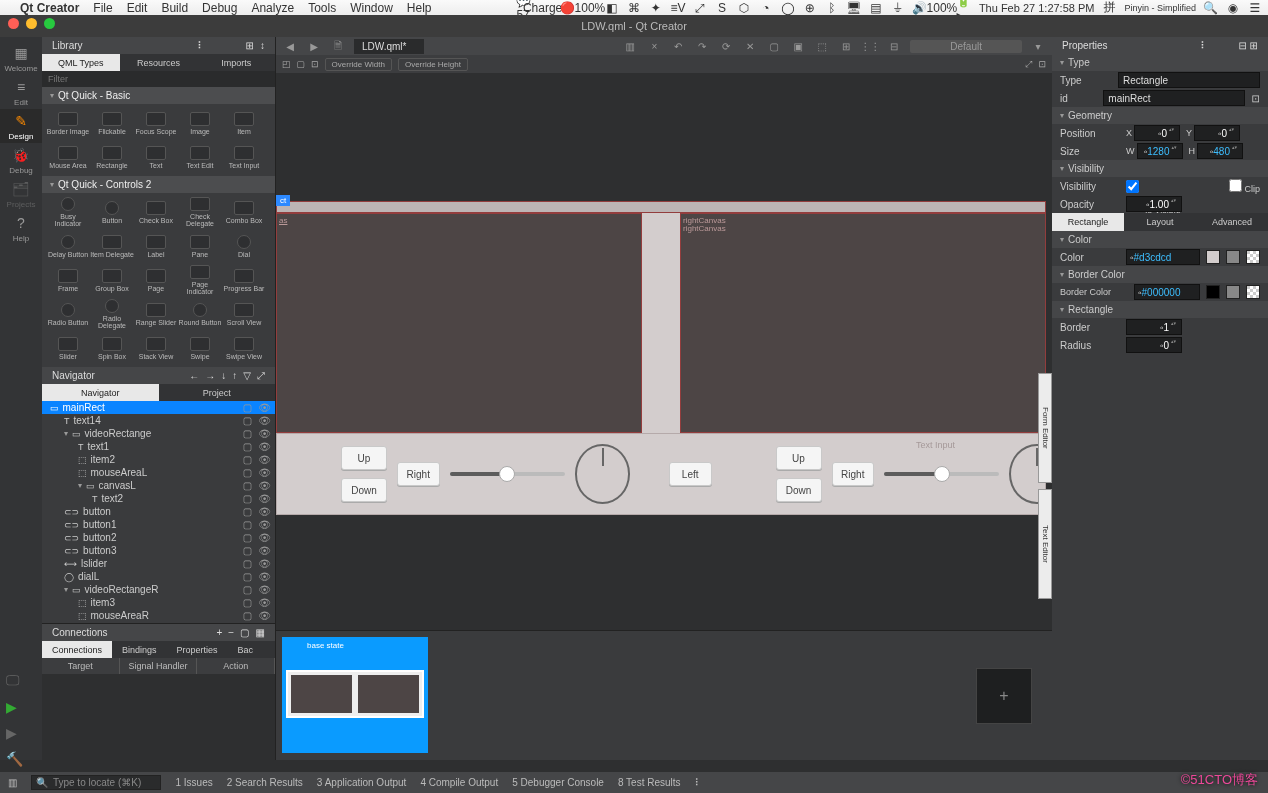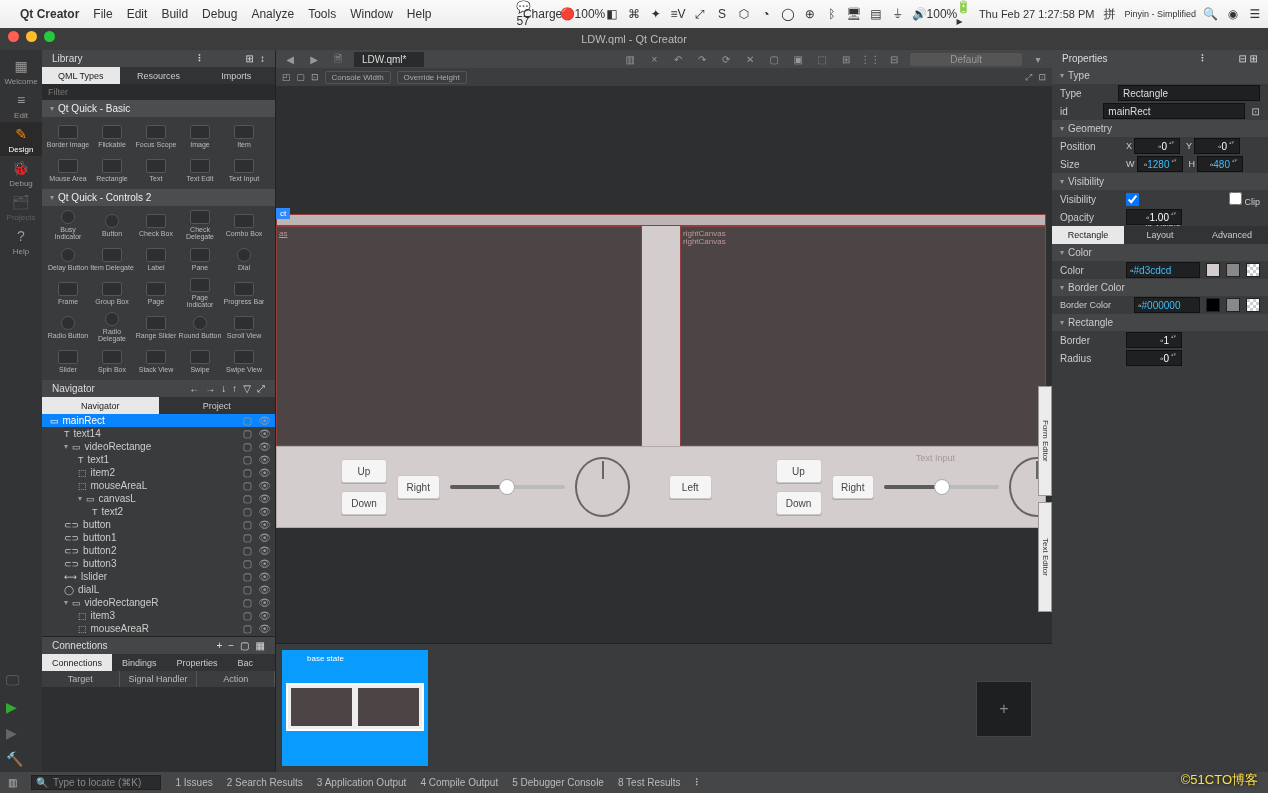--- a/index.html
+++ b/index.html
@@ -1,19 +1,19 @@
 <!DOCTYPE html>
 <html><head>
 <meta charset="utf-8">
 <style>
 * { margin:0; padding:0; box-sizing:border-box; font-family:-apple-system,Helvetica,Arial,sans-serif; }
 body { background:#2e2f30; color:#c4c4c4; font-size:10px; width:1268px; height:793px; overflow:hidden; position:relative; }
 
 
-.menubar { height:28px; background:linear-gradient(#fafafa,#ededed); display:flex; align-items:center; color:#333; font-size:12px; padding:0 6px; gap:14px; position:relative;}
+.menubar { height:15px; background:linear-gradient(#fafafa,#ededed); display:flex; align-items:center; color:#333; font-size:12px; padding:0 6px; gap:14px; position:relative;}
 .menubar .apple { font-size:13px;}
 .menubar .app { font-weight:600;}
 .menubar .right { margin-left:auto; display:flex; align-items:center; gap:8px; font-size:11px;}
 .menubar .ico { width:14px; height:14px; display:inline-flex; align-items:center; justify-content:center; font-size:12px; }
 
 
 .wintitle { height:22px; background:#3c3c3c; display:flex; align-items:center; justify-content:center; color:#bbb; font-size:11px; position:relative;}
 .traffic { position:absolute; left:8px; top:3px; display:flex; gap:7px;}
 .dot { width:11px; height:11px; border-radius:50%; }
 .red{background:#ff5f56;} .yel{background:#ffbd2e;} .grn{background:#27c93f;}
@@ -105,21 +105,21 @@
 .spinbox { width:46px; height:16px; background:#1f2021; border:1px solid #111; color:#fff; font-size:10px; display:flex; align-items:center; justify-content:flex-end; padding:0 12px 0 3px; position:relative;}
 .spinbox .ud { position:absolute; right:0; top:0; width:10px; height:100%; display:flex; flex-direction:column; font-size:5px; color:#888;}
 .hlvalue { color:#3dbeff;}
 .ptabs { display:flex; height:18px; background:#323335;}
 .ptabs .tab{flex:1;}
 .swatch { width:14px; height:14px; border:1px solid #222;}
 
 
 .bottombar { position:absolute; left:0; bottom:0; right:0; height:21px; background:#454648; display:flex; align-items:center; padding:0 8px; gap:14px; color:#bbb; font-size:10px;}
 .bottombar .locator { background:#2a2b2c; border:1px solid #222; height:15px; width:130px; display:flex; align-items:center; padding:0 4px; gap:4px; color:#888;}
-.watermark { position:absolute; right:10px; bottom:4px; color:#fde047; font-size:13px; pointer-events:none; text-shadow:0 0 4px #000;}
+.watermark { position:absolute; right:10px; bottom:4px; color:#ec4899; font-size:13px; pointer-events:none; text-shadow:0 0 4px #000;}
 
 
 .runicons { position:absolute; left:6px; bottom:26px; display:flex; flex-direction:column; gap:10px; color:#666; font-size:14px;}
 </style>
 </head>
 <body>
 
 <div class="menubar">
   <span class="apple"></span>
   <span class="app">Qt Creator</span>
@@ -605,21 +605,21 @@
       <span class="tbtn">⊞</span>
       <span class="tbtn">⋮⋮</span>
       <span class="tbtn">⊟</span>
       <span class="sel" style="background:#555;padding:1px 40px;border-radius:2px;">Default</span>
       <span class="tbtn">▾</span>
     </div>
     <div class="ctoolbar2">
       <span class="tbtn">◰</span>
       <span class="tbtn">▢</span>
       <span class="tbtn">⊡</span>
-      <span class="pill">Console Width</span>
+      <span class="pill">Override Width</span>
       <span class="pill">Override Height</span>
       <span style="margin-left:auto;display:flex;gap:6px;">
         <span class="tbtn">⤢</span>
         <span class="tbtn">⊡</span>
       </span>
     </div>
 
     <div class="canvas-area">
       <div class="canvas-content">
         <div class="ectlabel">ct</div>

